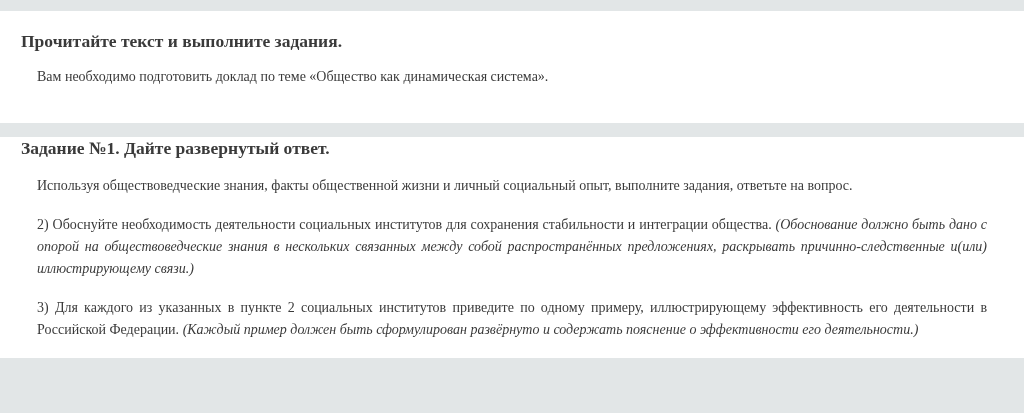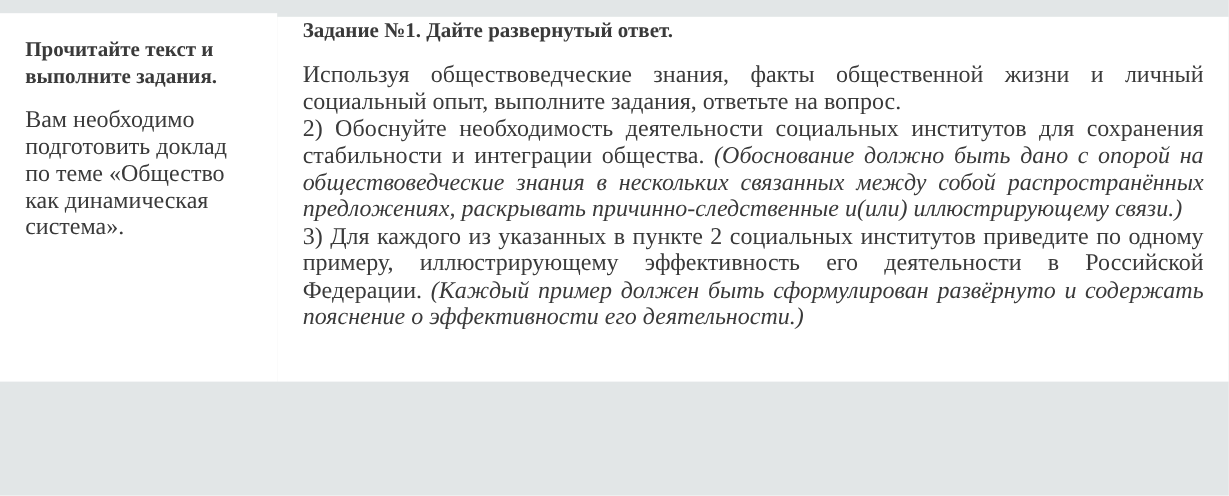--- a/index.html
+++ b/index.html
@@ -11,21 +11,21 @@
     height: 413px;
     background: #e2e6e7;
     overflow: hidden;
     font-family: "Liberation Serif", serif;
     color: #3a3a3a;
   }
   .page {
     width: 1024px;
     height: 318px;
     display: flex;
-    flex-direction: row;
+    flex-direction: column;
   }
   .card {
     background: #ffffff;
     padding-left: 21px;
     padding-right: 21px;
     box-sizing: border-box;
   }
   .card-intro {
     margin-top: 11px;
     padding-top: 19px;
@@ -35,22 +35,22 @@
     margin-top: 14px;
     flex: 1 1 auto;
   }
   .heading {
     margin: 0;
     font-weight: bold;
     font-size: 17.5px;
     line-height: 22.4px;
   }
   .body-text {
-    margin: 0;
-    font-size: 20px;
+    margin: 16px;
+    font-size: 14px;
     line-height: 22.4px;
     text-align: justify;
   }
   .card-intro .body-text {
     margin-top: 14px;
     text-align: left;
   }
   .task-body {
     margin-top: 15px;
   }

